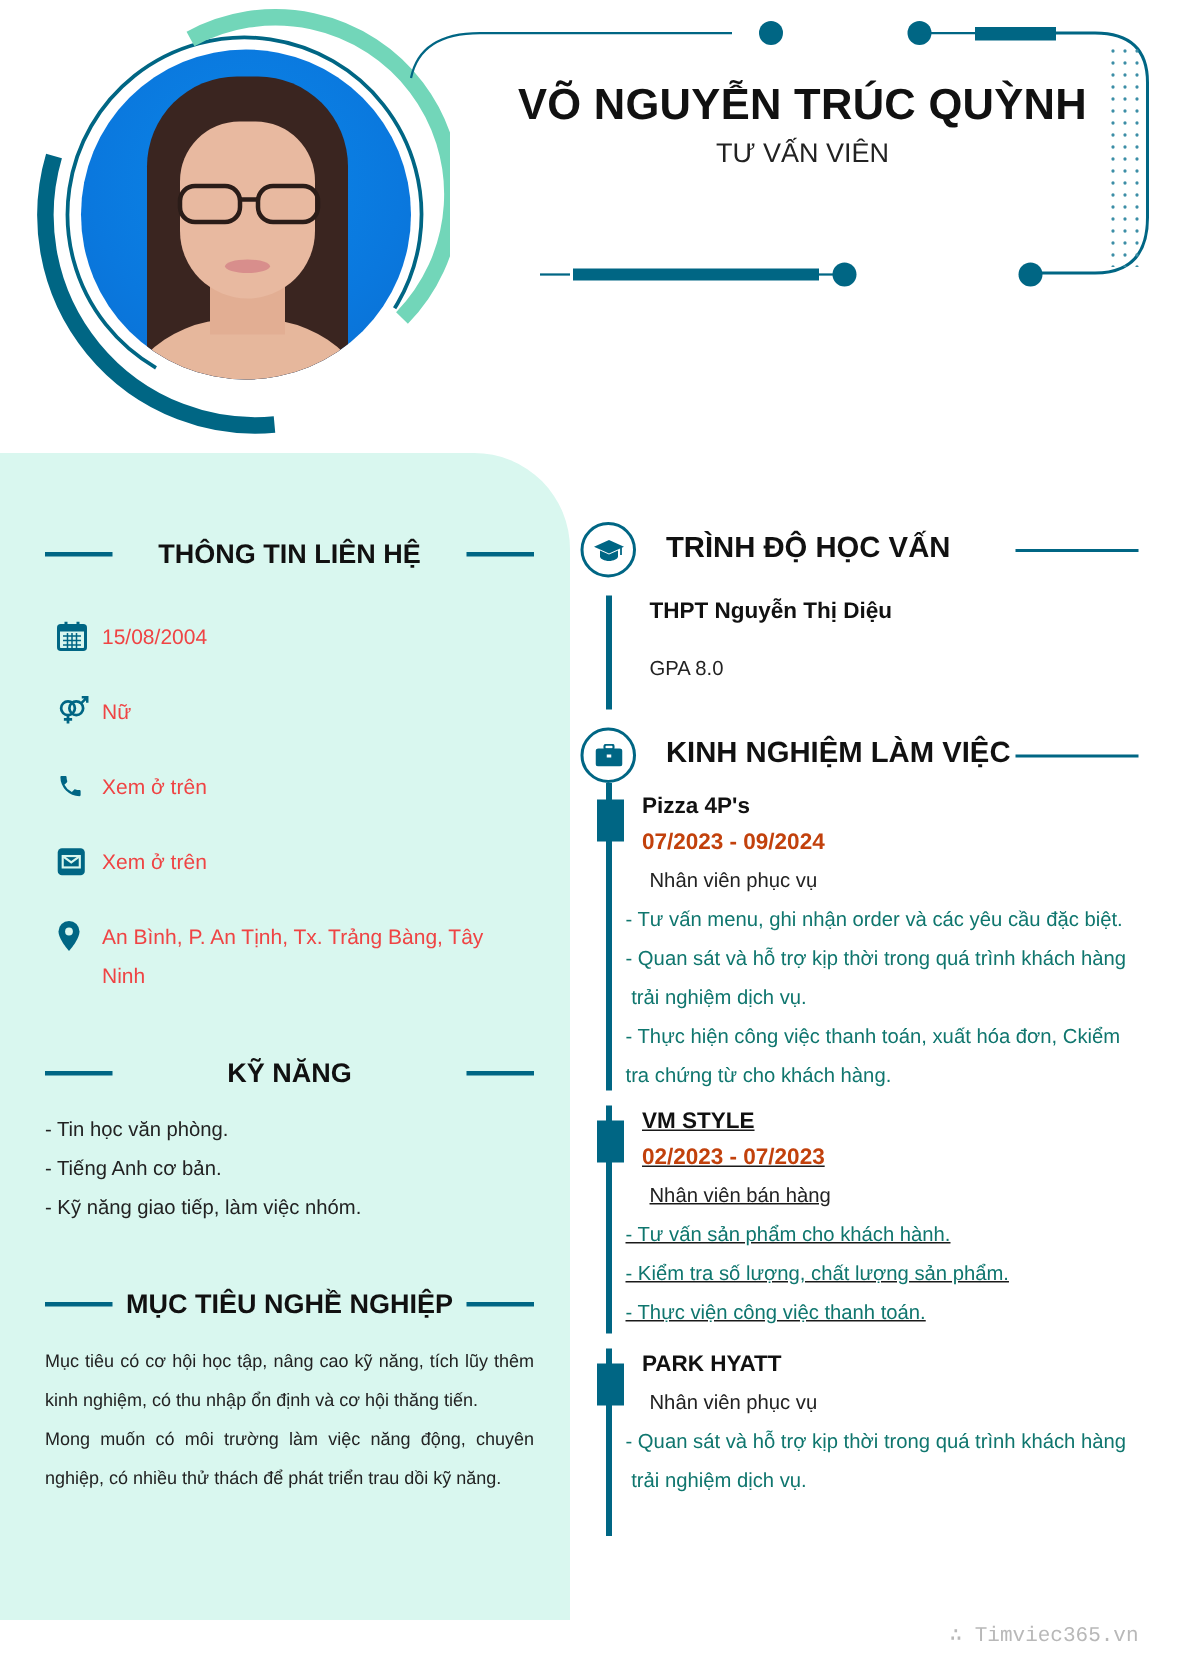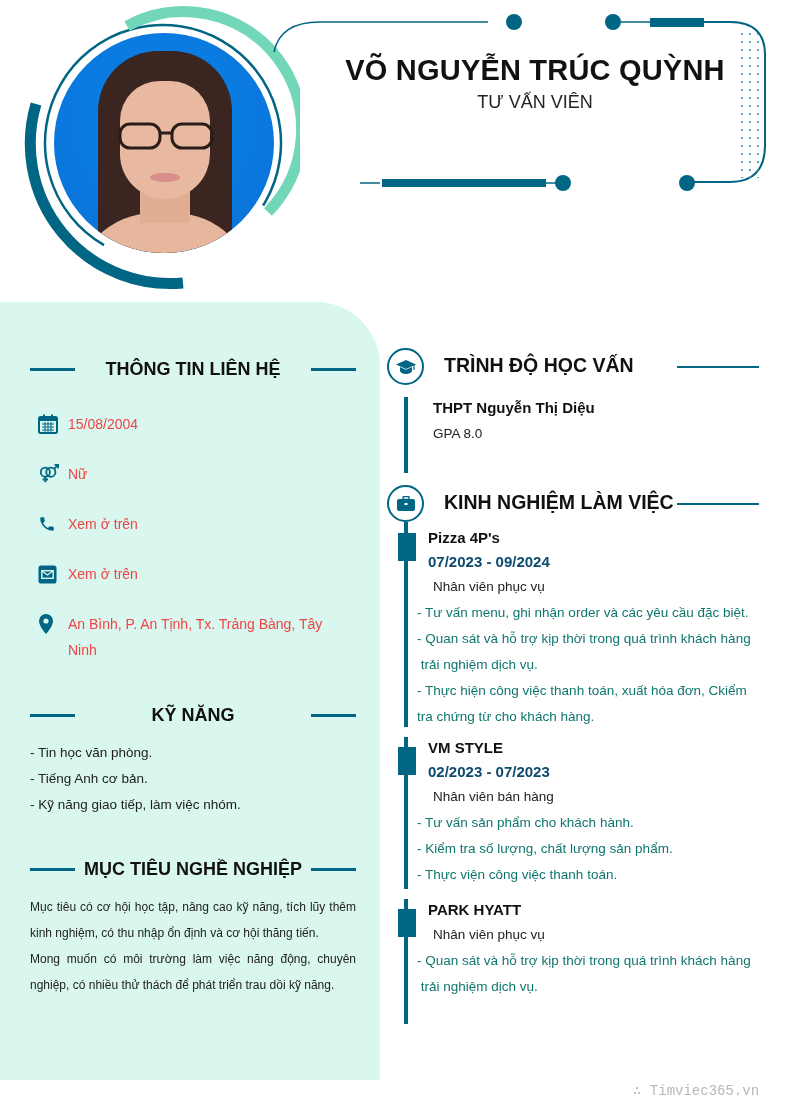--- a/index.html
+++ b/index.html
@@ -39,25 +39,25 @@
   
   .sec-title-right { position: absolute; left: 387px; width: 372px; height: 38px; }
   .sec-title-right .circ { position: absolute; left: 0; top: 0; width: 37px; height: 37px; border: 2px solid #006684; border-radius: 50%; display: flex; align-items: center; justify-content: center; background: #fff; }
   .sec-title-right .txt { position: absolute; left: 57px; top: 6px; font-size: 19.5px; font-weight: bold; color: #111; white-space: nowrap; }
   .sec-title-right .line { position: absolute; right: 0; top: 18px; height: 2px; background: #006684; }
 
   .vline { position: absolute; width: 4px; background: #006684; }
   .marker { position: absolute; left: 398px; width: 18px; height: 28px; background: #006684; }
 
   .edu-school { position: absolute; left: 433px; top: 399px; font-size: 15px; font-weight: bold; color: #111; }
-  .edu-gpa { position: absolute; left: 433px; top: 426px; font-size: 13.5px; color: #222; }
+  .edu-gpa { position: absolute; left: 433px; top: 438px; font-size: 13.5px; color: #222; }
 
   .job { position: absolute; left: 417px; width: 350px; }
   .job .company { padding-left: 11px; font-size: 15px; font-weight: bold; color: #111; line-height: 24px; }
-  .job .period { padding-left: 11px; font-size: 15px; font-weight: bold; color: #0c4a6e; line-height: 24px; }
+  .job .period { padding-left: 11px; font-size: 15px; font-weight: bold; color: #c2410c; line-height: 24px; }
   .job .position { padding-left: 16px; font-size: 13.5px; color: #222; line-height: 26px; }
   .job .desc { font-size: 13.5px; color: #0f766e; line-height: 26px; }
 
   .watermark { position: absolute; left: 633px; top: 1082px; font-family: "Liberation Mono", monospace; font-size: 14px; color: #b8b8b8; }
 </style>
 </head>
 <body>
 
 <div class="photo-wrap">
   <svg class="rings" width="300" height="300" viewBox="0 0 300 300">
@@ -227,21 +227,21 @@
   <div class="position">Nhân viên phục vụ</div>
   <div class="desc">- Tư vấn menu, ghi nhận order và các yêu cầu đặc biệt.</div>
   <div class="desc">- Quan sát và hỗ trợ kịp thời trong quá trình khách hàng</div>
   <div class="desc" style="white-space:pre;"> trải nghiệm dịch vụ.</div>
   <div class="desc">- Thực hiện công việc thanh toán, xuất hóa đơn, Ckiểm</div>
   <div class="desc">tra chứng từ cho khách hàng.</div>
 </div>
 
 <div class="vline" style="left:404px; top:737px; height:152px;"></div>
 <div class="marker" style="top:747px;"></div>
-<div class="job" style="top:736px;">
+<div class="job" style="top:736px;text-decoration:underline;">
   <div class="company">VM STYLE</div>
   <div class="period">02/2023 - 07/2023</div>
   <div class="position">Nhân viên bán hàng</div>
   <div class="desc">- Tư vấn sản phẩm cho khách hành.</div>
   <div class="desc">- Kiểm tra số lượng, chất lượng sản phẩm.</div>
   <div class="desc">- Thực viện công việc thanh toán.</div>
 </div>
 
 <div class="vline" style="left:404px; top:899px; height:125px;"></div>
 <div class="marker" style="top:909px;"></div>

